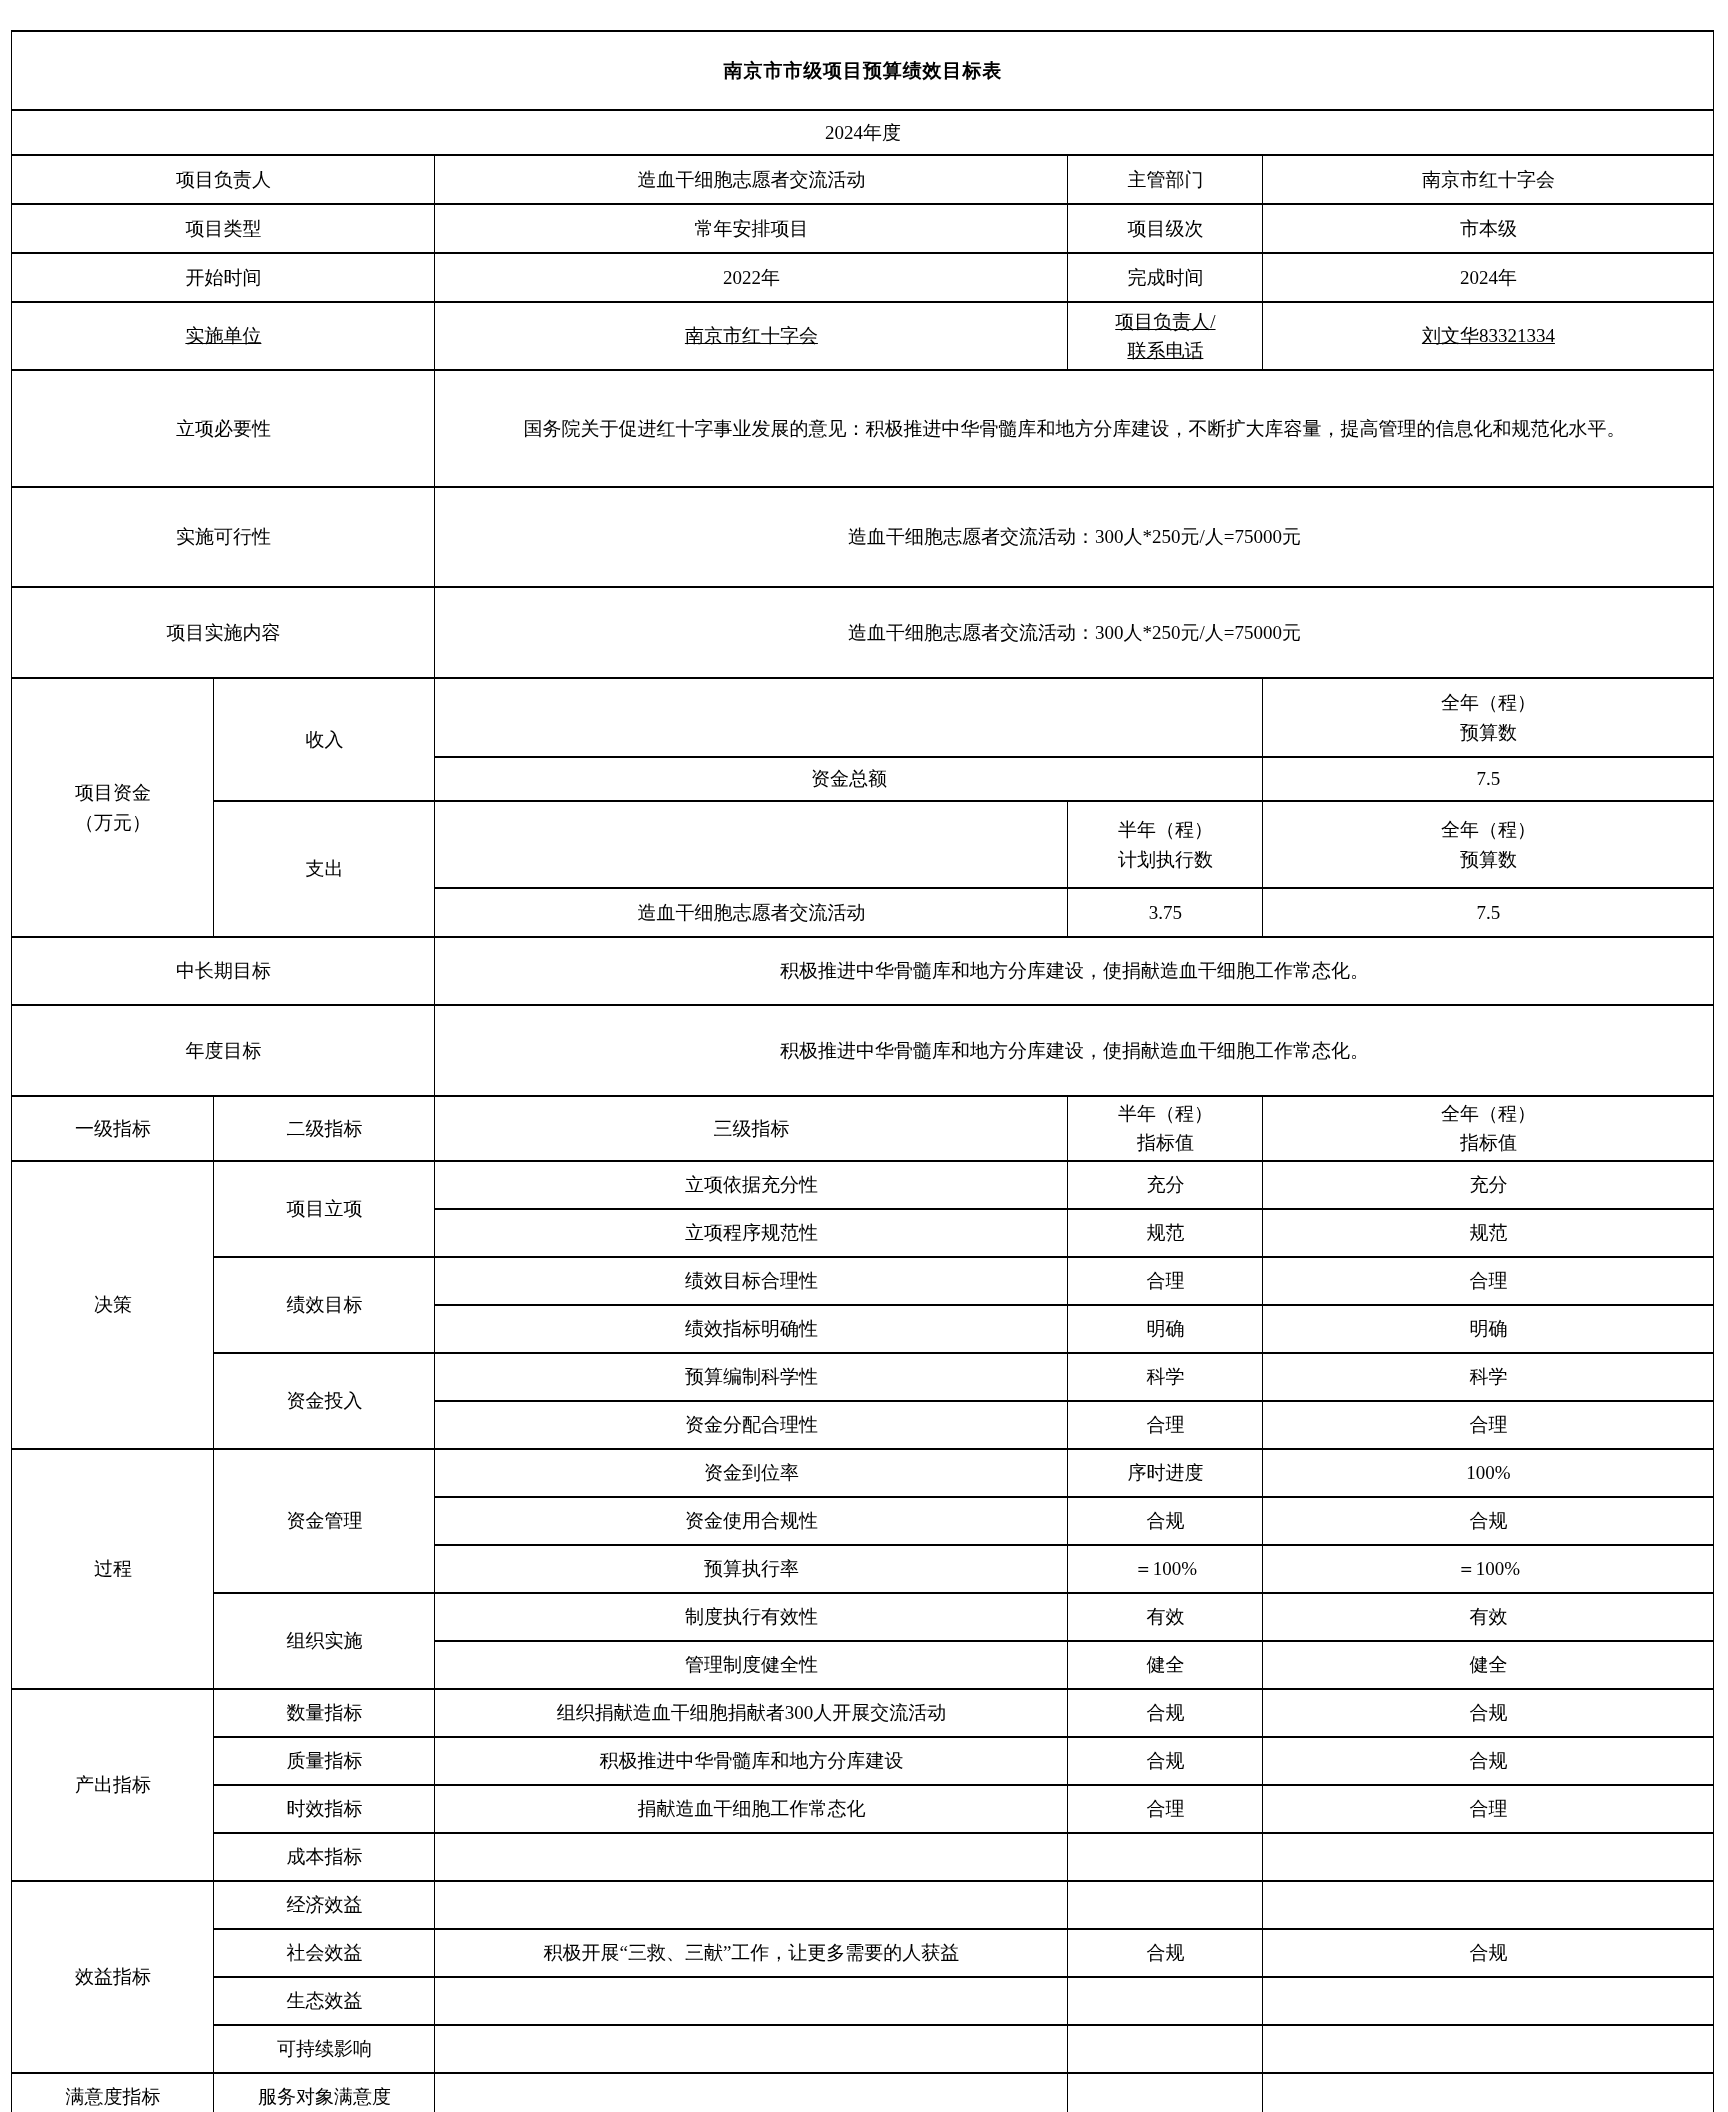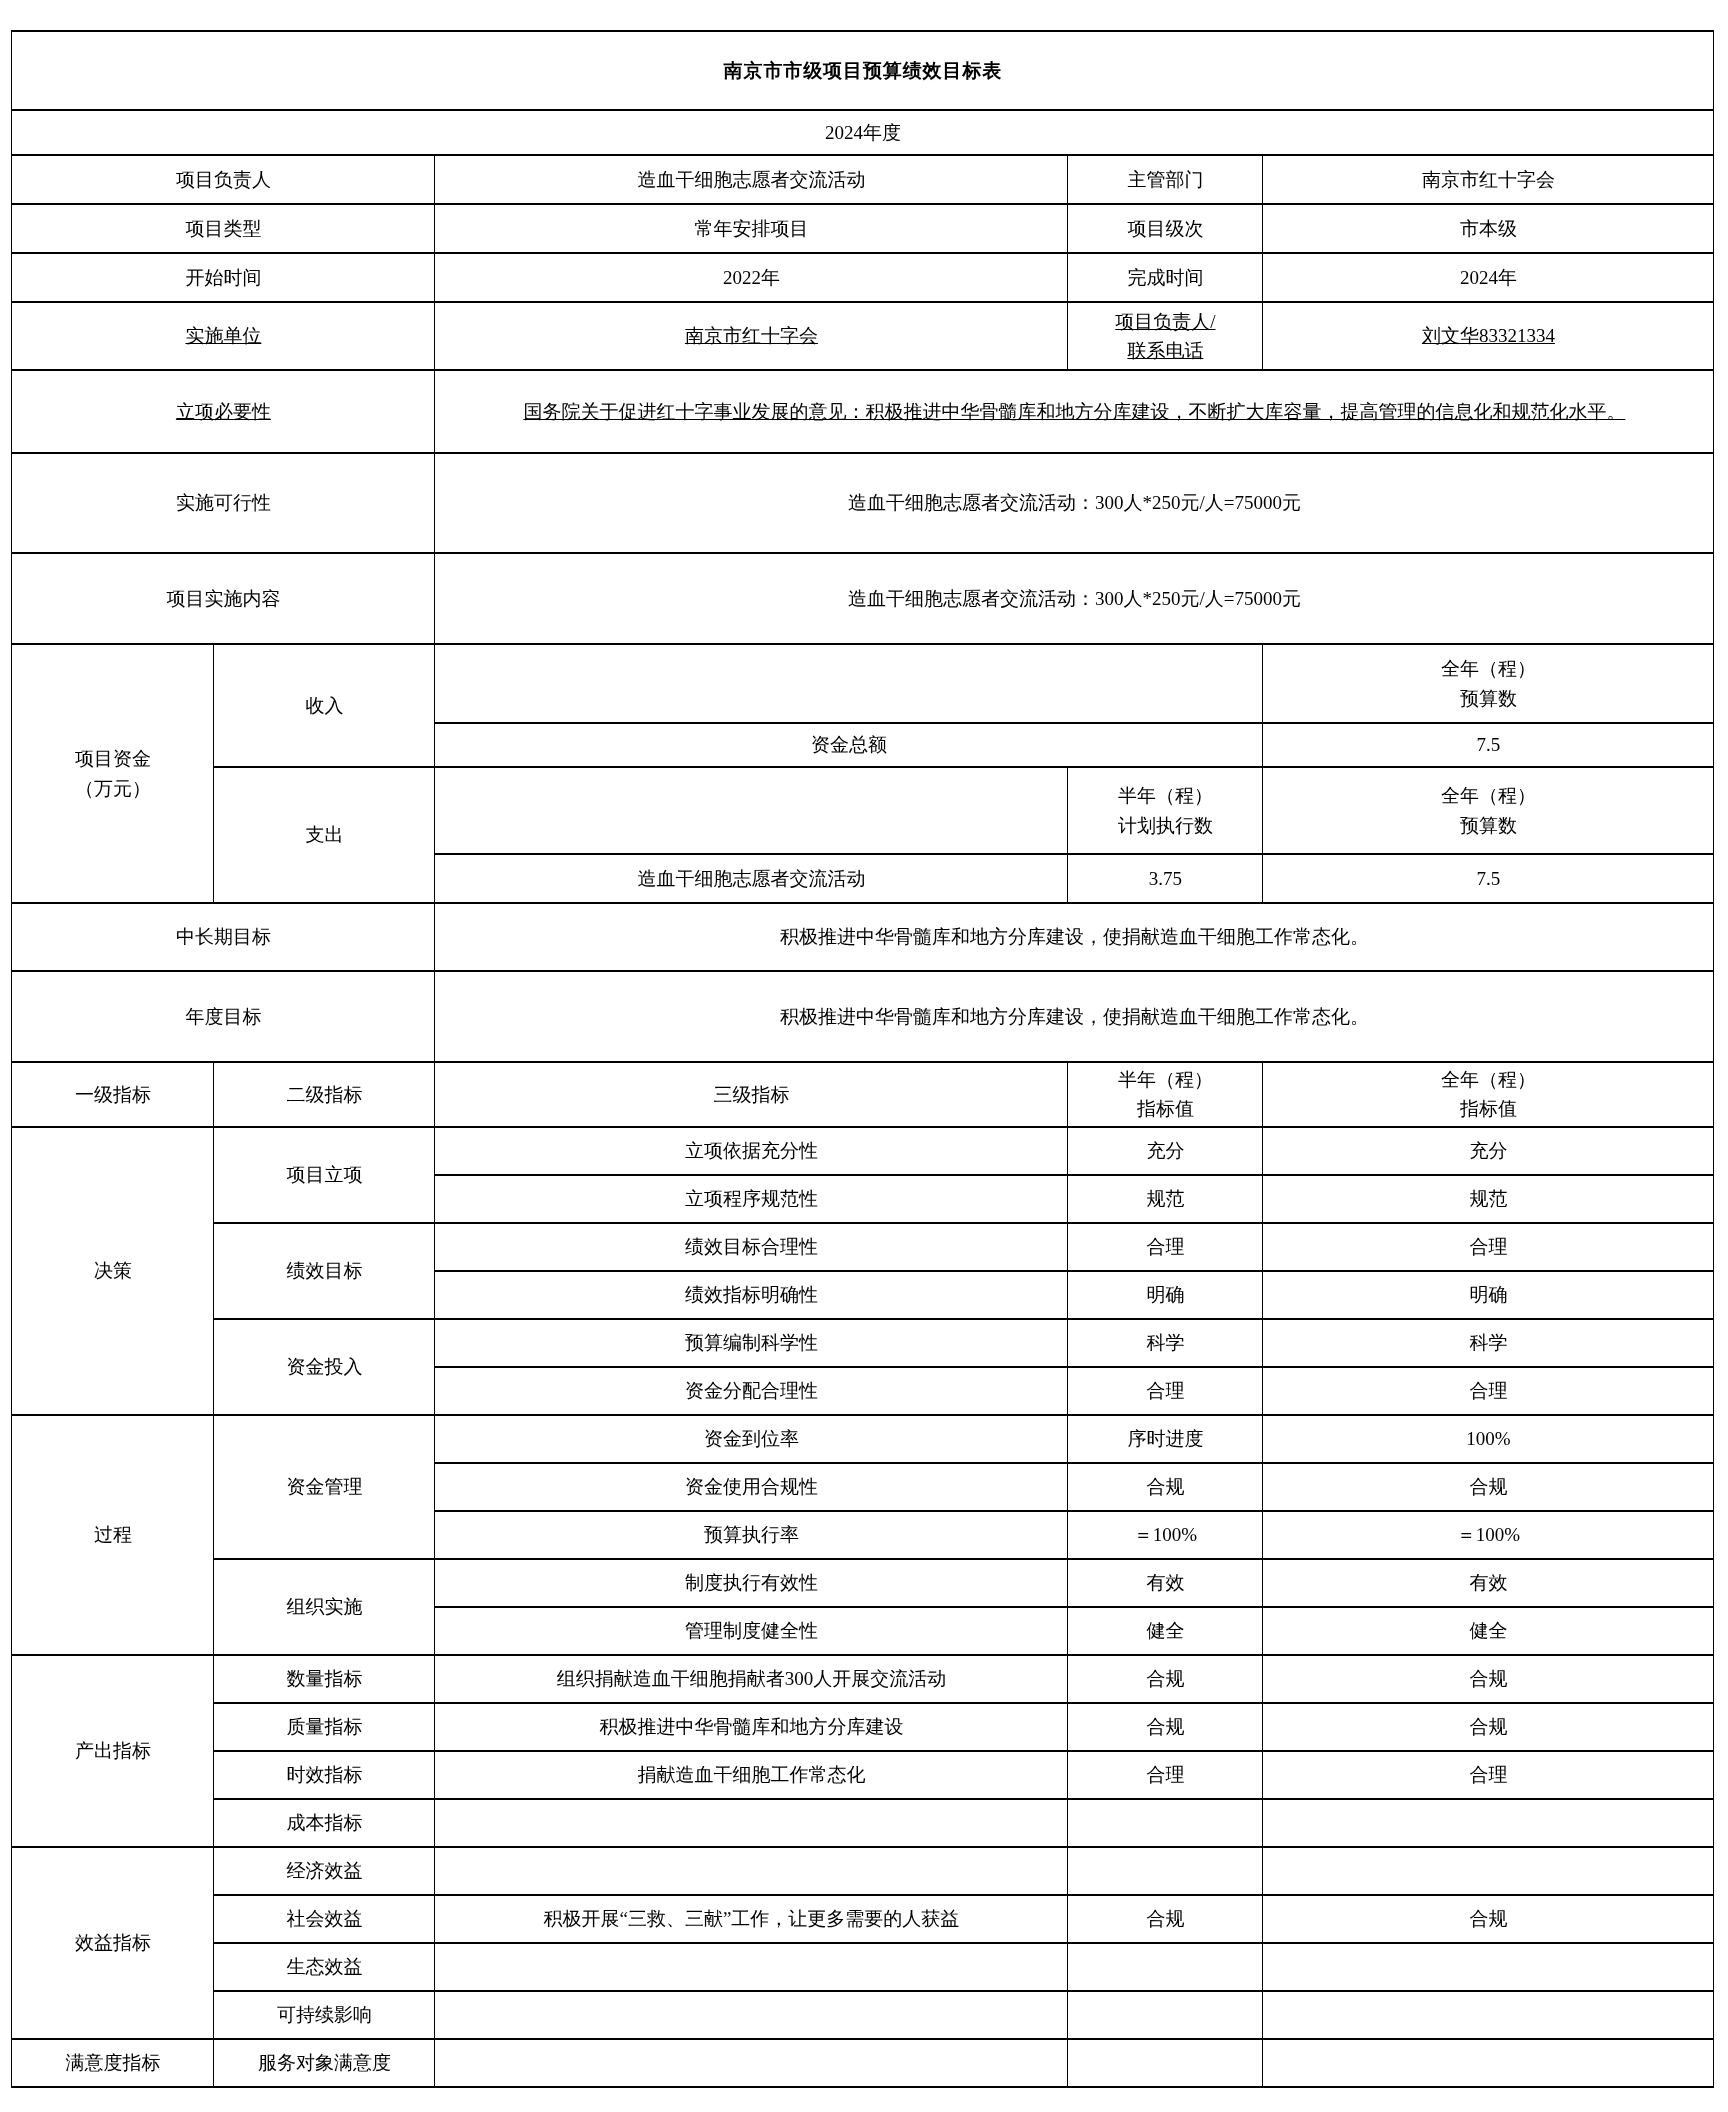--- a/index.html
+++ b/index.html
@@ -36,21 +36,21 @@
   td.title-cell{
     font-size:28px;
     font-weight:bold;
     letter-spacing:0.9px;
   }
   td.pad-wide{ padding:1.9px 106px; }
   tr.r-title   {height:79px;}
   tr.r-year    {height:45px;margin-top:48px;}
   tr.r-info    {height:49px;}
   tr.r-info-tall{height:68px;text-decoration:underline;}
-  tr.r-necess  {height:83px;text-decoration:underline;}
+  tr.r-necess  {height:117px;}
   tr.r-feas    {height:100px;}
   tr.r-content {height:91px;}
   tr.r-inc-h   {height:79px;}
   tr.r-inc-d   {height:44px;}
   tr.r-exp-h   {height:87px;}
   tr.r-exp-d   {height:49px;}
   tr.r-goal1   {height:68px;}
   tr.r-goal2   {height:91px;}
   tr.r-ind-h   {height:58px;}
   tr.ir        {height:48px;}

